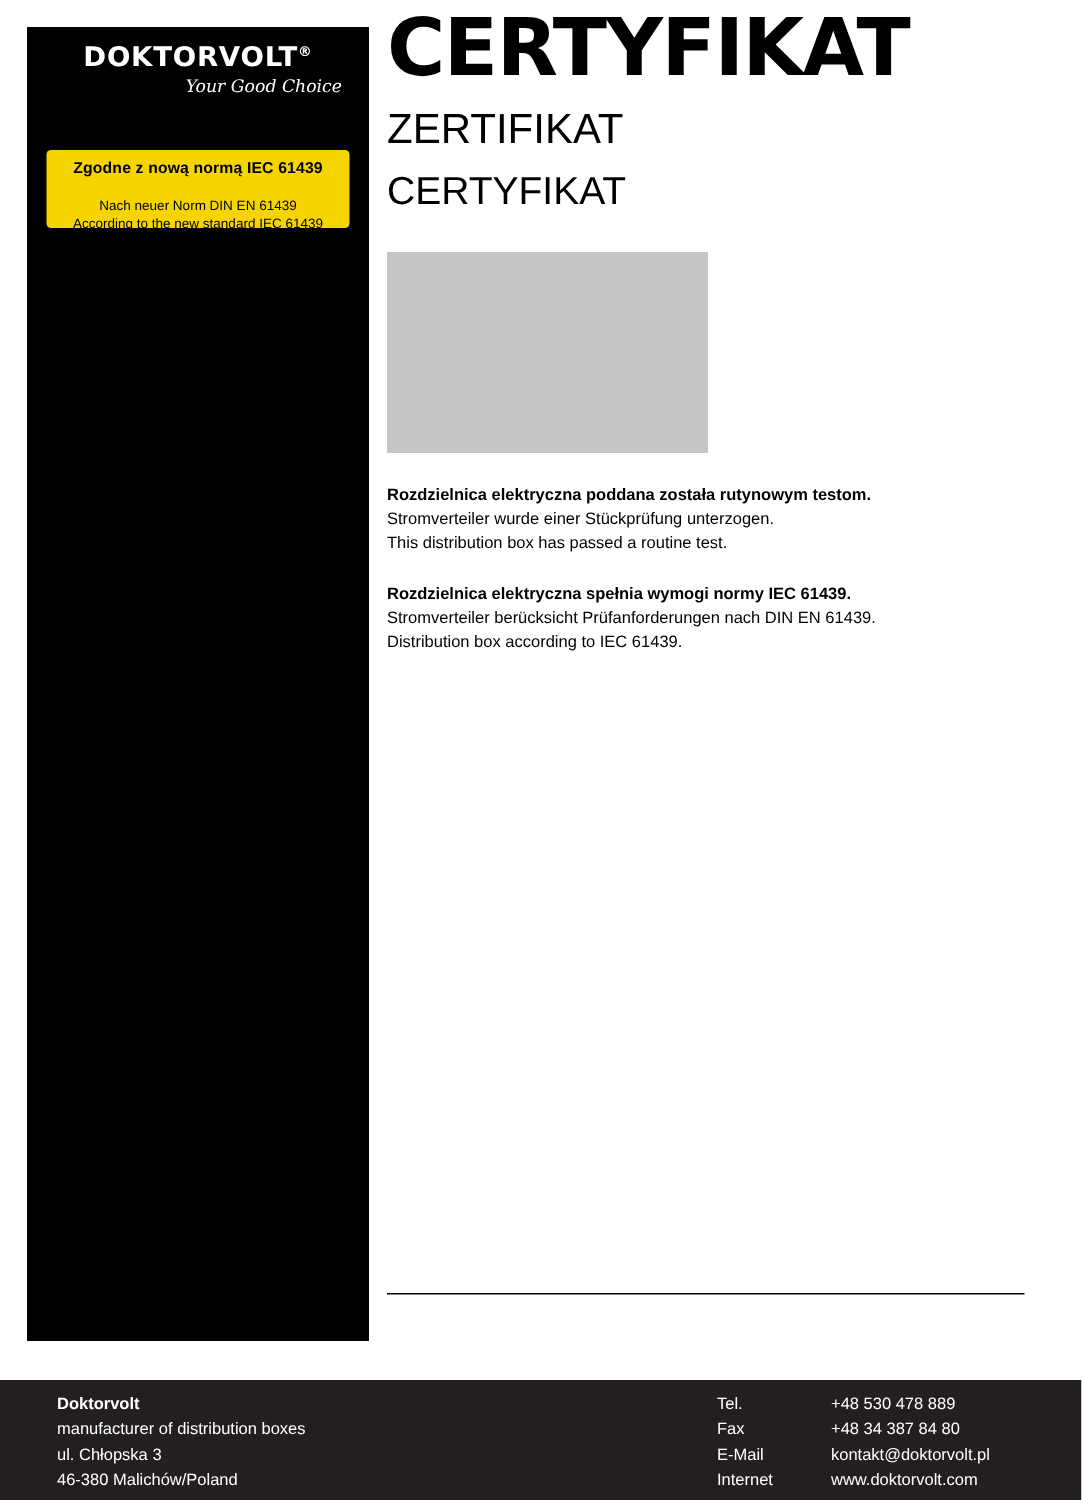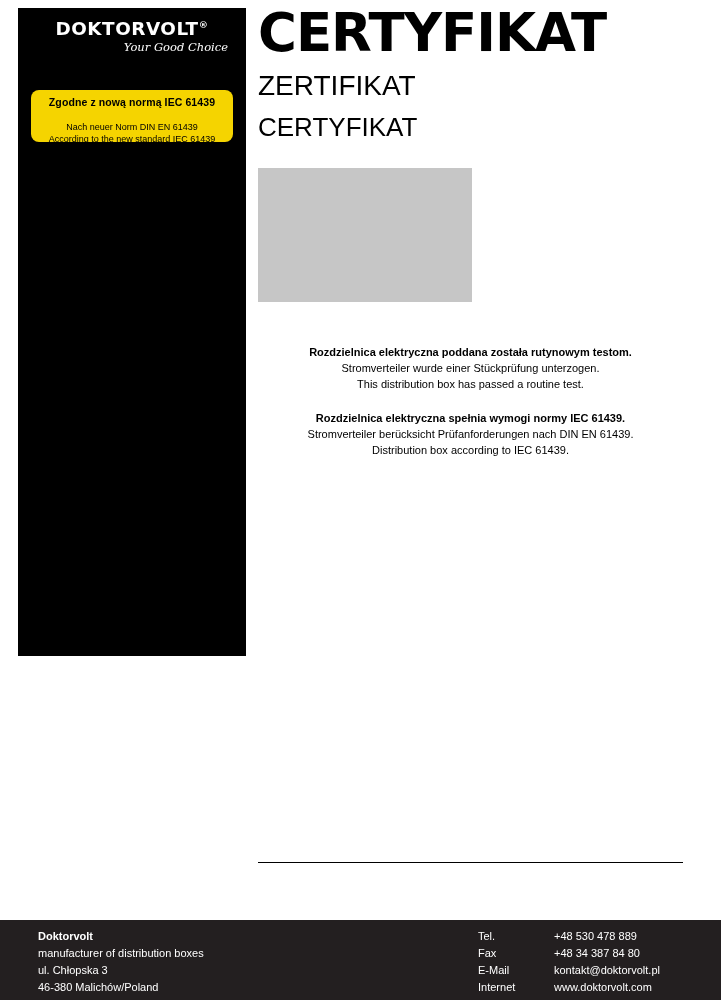--- a/index.html
+++ b/index.html
@@ -20,23 +20,23 @@
     position: relative;
     width: 721px;
     height: 1000px;
     background: #ffffff;
   }
 
   
   .left-panel {
     position: absolute;
     left: 18px;
-    top: 8px;
+    top: 18px;
     width: 228px;
-    height: 648px;
+    height: 876px;
     background: #000000;
   }
 
   .logo-block {
     position: absolute;
     left: 0;
     top: 0;
     width: 228px;
     padding-top: 10px;
     text-align: center;
@@ -65,21 +65,21 @@
     padding-right: 18px;
   }
 
   .yellow-box {
     position: absolute;
     left: 13px;
     top: 82px;
     width: 202px;
     height: 52px;
     background: #f5d400;
-    border-radius: 8px;
+    border-radius: 3px;
     text-align: center;
     overflow: hidden;
   }
   .yellow-line1 {
     font-size: 10.5px;
     font-weight: bold;
     color: #000000;
     margin-top: 6px;
     letter-spacing: 0.1px;
   }
@@ -143,22 +143,21 @@
     margin: 0;
   }
   .claim-normal {
     font-size: 21px;
     font-weight: normal;
     line-height: 31px;
     margin: 0;
   }
 
   .notes {
-    margin-top: 42px;
-    text-align: center;
+    margin-top: 20px;
   }
   .note-block {
     margin-bottom: 18px;
   }
   .note-bold {
     font-size: 11px;
     font-weight: bold;
     line-height: 16px;
     margin: 0;
   }

